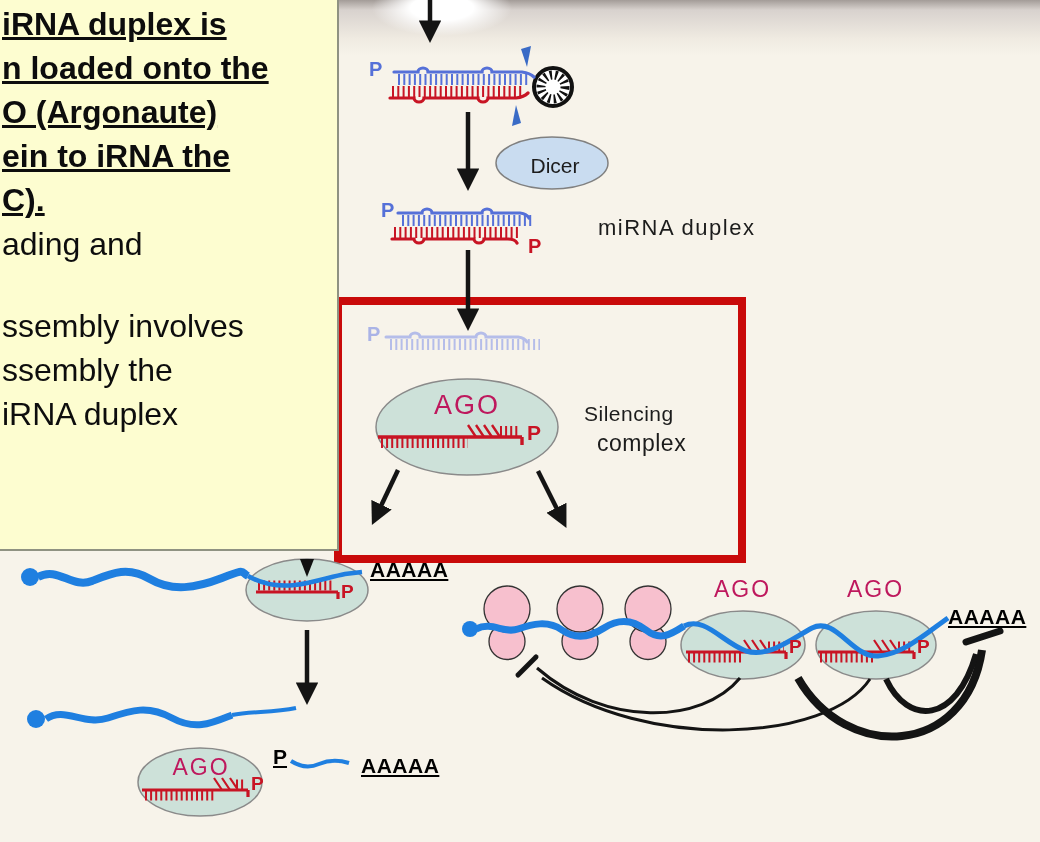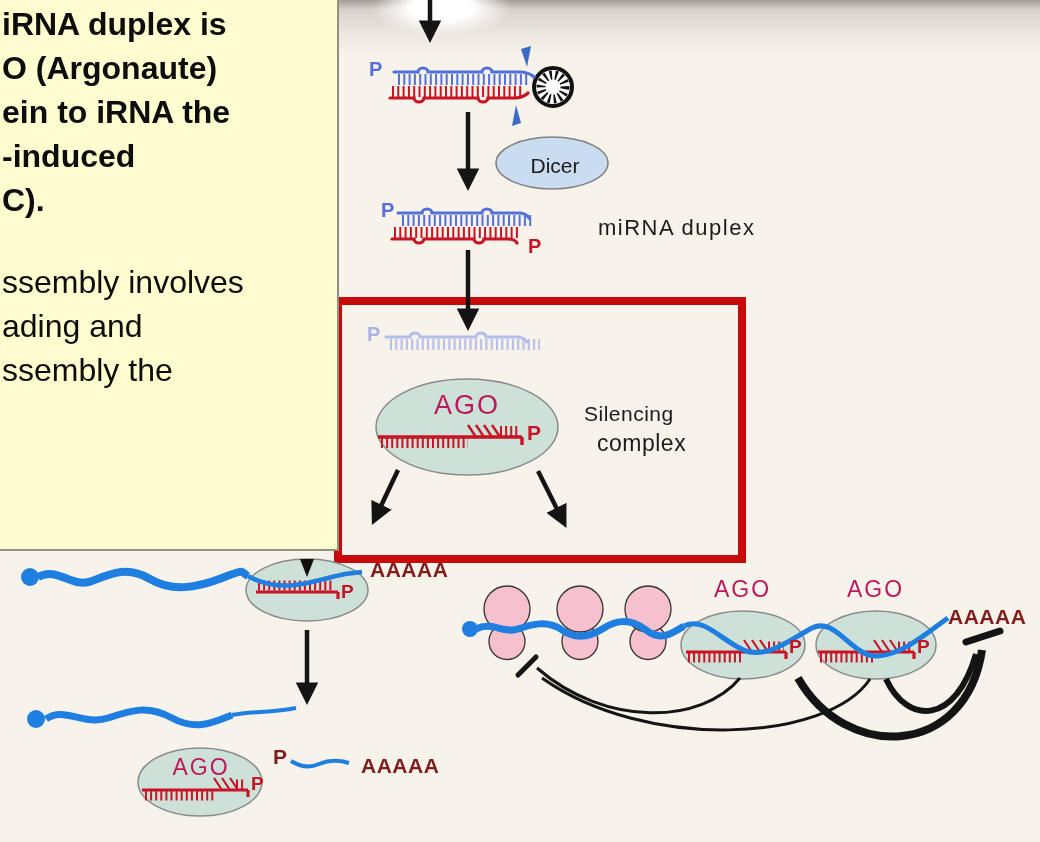--- a/index.html
+++ b/index.html
@@ -8,30 +8,30 @@
     background:#f7f3ea;font-family:"Liberation Sans","DejaVu Sans",sans-serif;
   }
   .top-band{position:absolute;left:0;top:0;width:1040px;height:56px;
     background:linear-gradient(#a39c98 0px,#d8d2ce 10px,#efeae1 38px,#f7f3ea 56px);}
   .glow{position:absolute;left:372px;top:-20px;width:140px;height:56px;
     background:radial-gradient(closest-side,#ffffff 45%,rgba(255,255,255,0) 100%);}
   .red-rect{position:absolute;left:334px;top:297px;width:396px;height:250px;
     border:8px solid #c90a0a;background:transparent;}
   svg.diagram{position:absolute;left:0;top:0;}
   .lbl{position:absolute;white-space:nowrap;color:#1c1c1c;line-height:1;}
-  .blue{color:#7f1d1d;font-weight:600;}
+  .blue{color:#000000;font-weight:600;text-decoration:underline;}
   .strandblue{color:#5570d8;font-weight:700;}
   .fadedblue{color:#aab3e6;font-weight:700;}
   .redtxt{color:#c81424;font-weight:700;}
   .ago{font-size:23px;letter-spacing:2px;color:#be185d;}
   .note-box{position:absolute;left:-22px;top:-12px;width:335px;height:547px;
     background:#fdfdd0;border:2px solid #8f9282;padding:12px 0 0 22px;box-sizing:content-box;
     font-family:"Liberation Sans","DejaVu Sans",sans-serif;color:#0d0d0d;}
   .note-line{font-size:32px;line-height:44px;white-space:nowrap;}
-  .note-line.b{font-weight:700;}
+  .note-line.b{font-weight:700;text-decoration:underline;}
   .note-line.gap{margin-top:38px;}
 </style>
 </head>
 <body>
 
 <div class="canvas">
 
   <div class="top-band"></div>
   <div class="glow"></div>
 
@@ -167,22 +167,23 @@
   <div class="lbl blue" style="left:361px;top:755px;font-size:21px;letter-spacing:0.5px;">AAAAA</div>
 
   <div class="lbl ago" style="left:714px;top:578px;">AGO</div>
   <div class="lbl ago" style="left:847px;top:578px;">AGO</div>
   <div class="lbl redtxt" style="left:789px;top:637px;font-size:19px;">P</div>
   <div class="lbl redtxt" style="left:917px;top:637px;font-size:19px;">P</div>
   <div class="lbl blue" style="left:948px;top:606px;font-size:21px;letter-spacing:0.5px;">AAAAA</div>
 
   <div class="note-box">
     <div class="note-line b">iRNA duplex is</div>
+    <div class="note-line b">n loaded onto the</div>
     <div class="note-line b">O (Argonaute)</div>
     <div class="note-line b">ein to iRNA the</div>
-    <div class="note-line b">-induced</div>
     <div class="note-line b">C).</div>
+    <div class="note-line">ading and</div>
     <div class="note-line gap">ssembly involves</div>
-    <div class="note-line">ading and</div>
     <div class="note-line">ssembly the</div>
+    <div class="note-line">iRNA duplex</div>
   </div>
 
 </div>
 
 </body></html>

